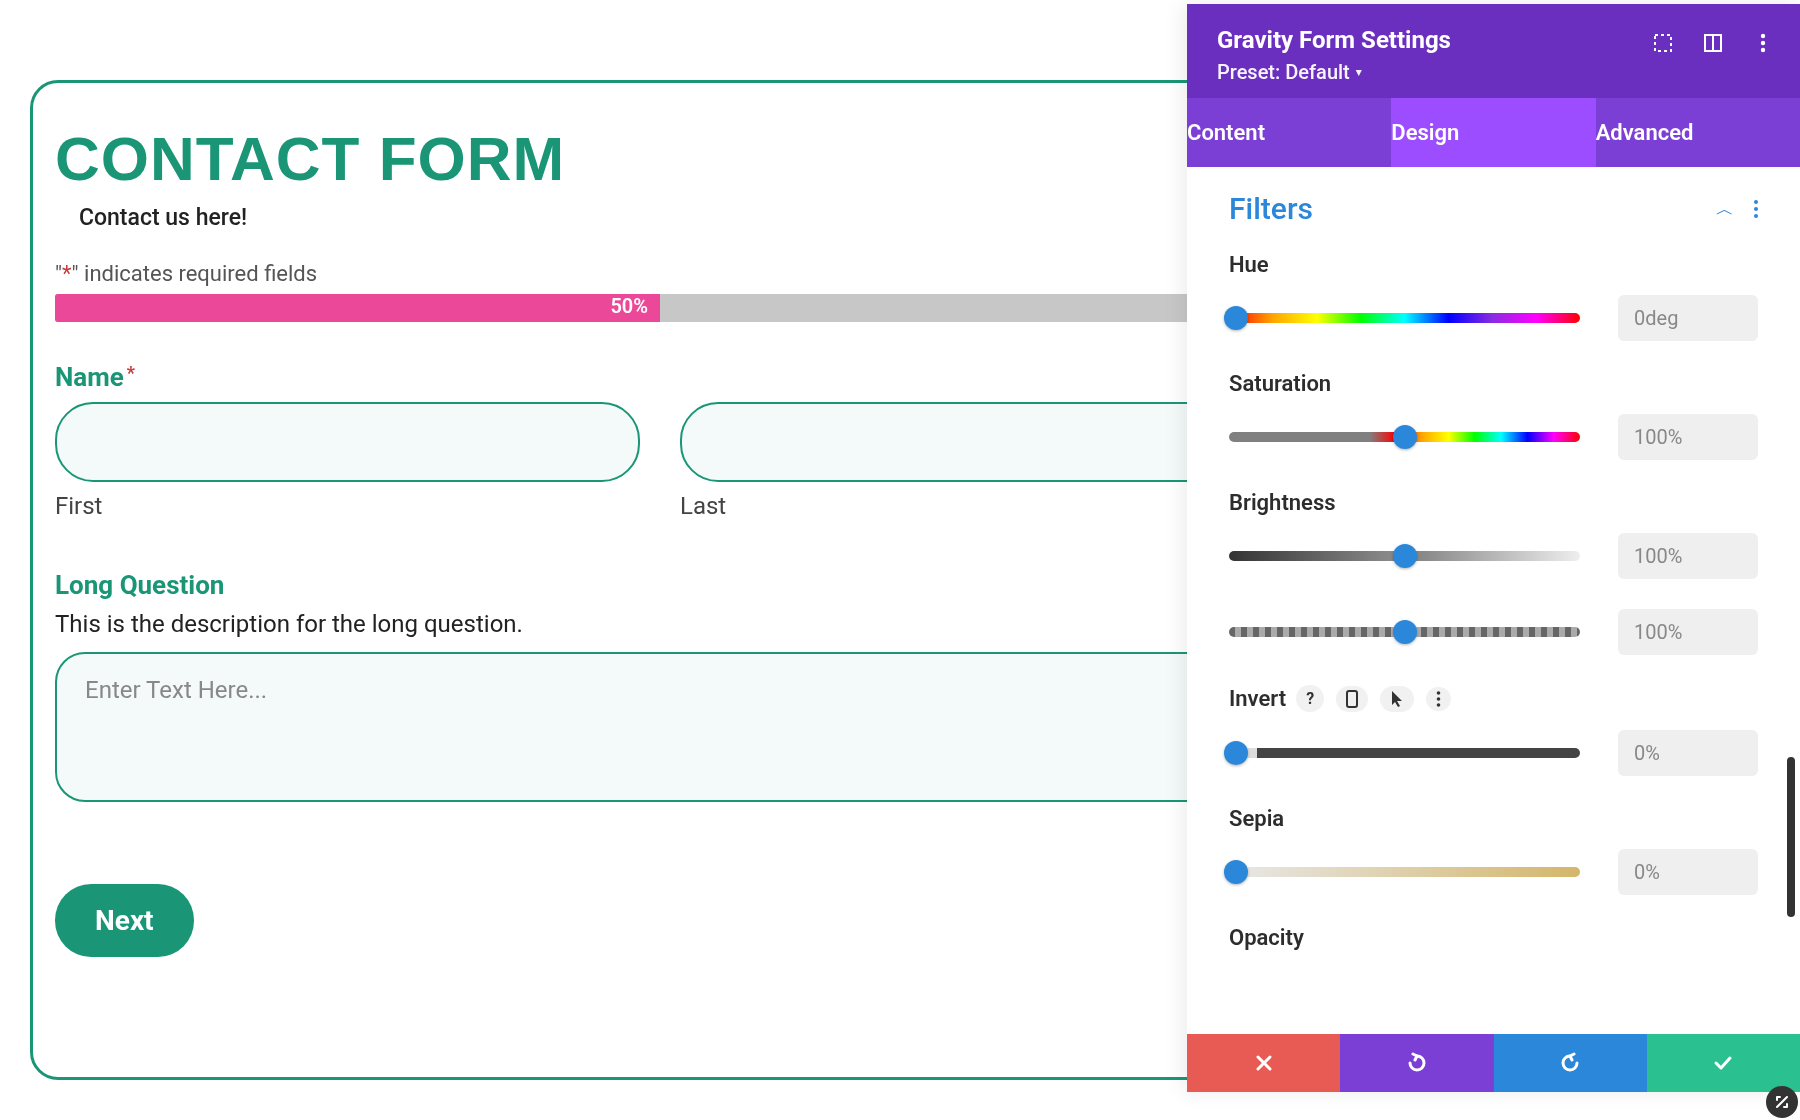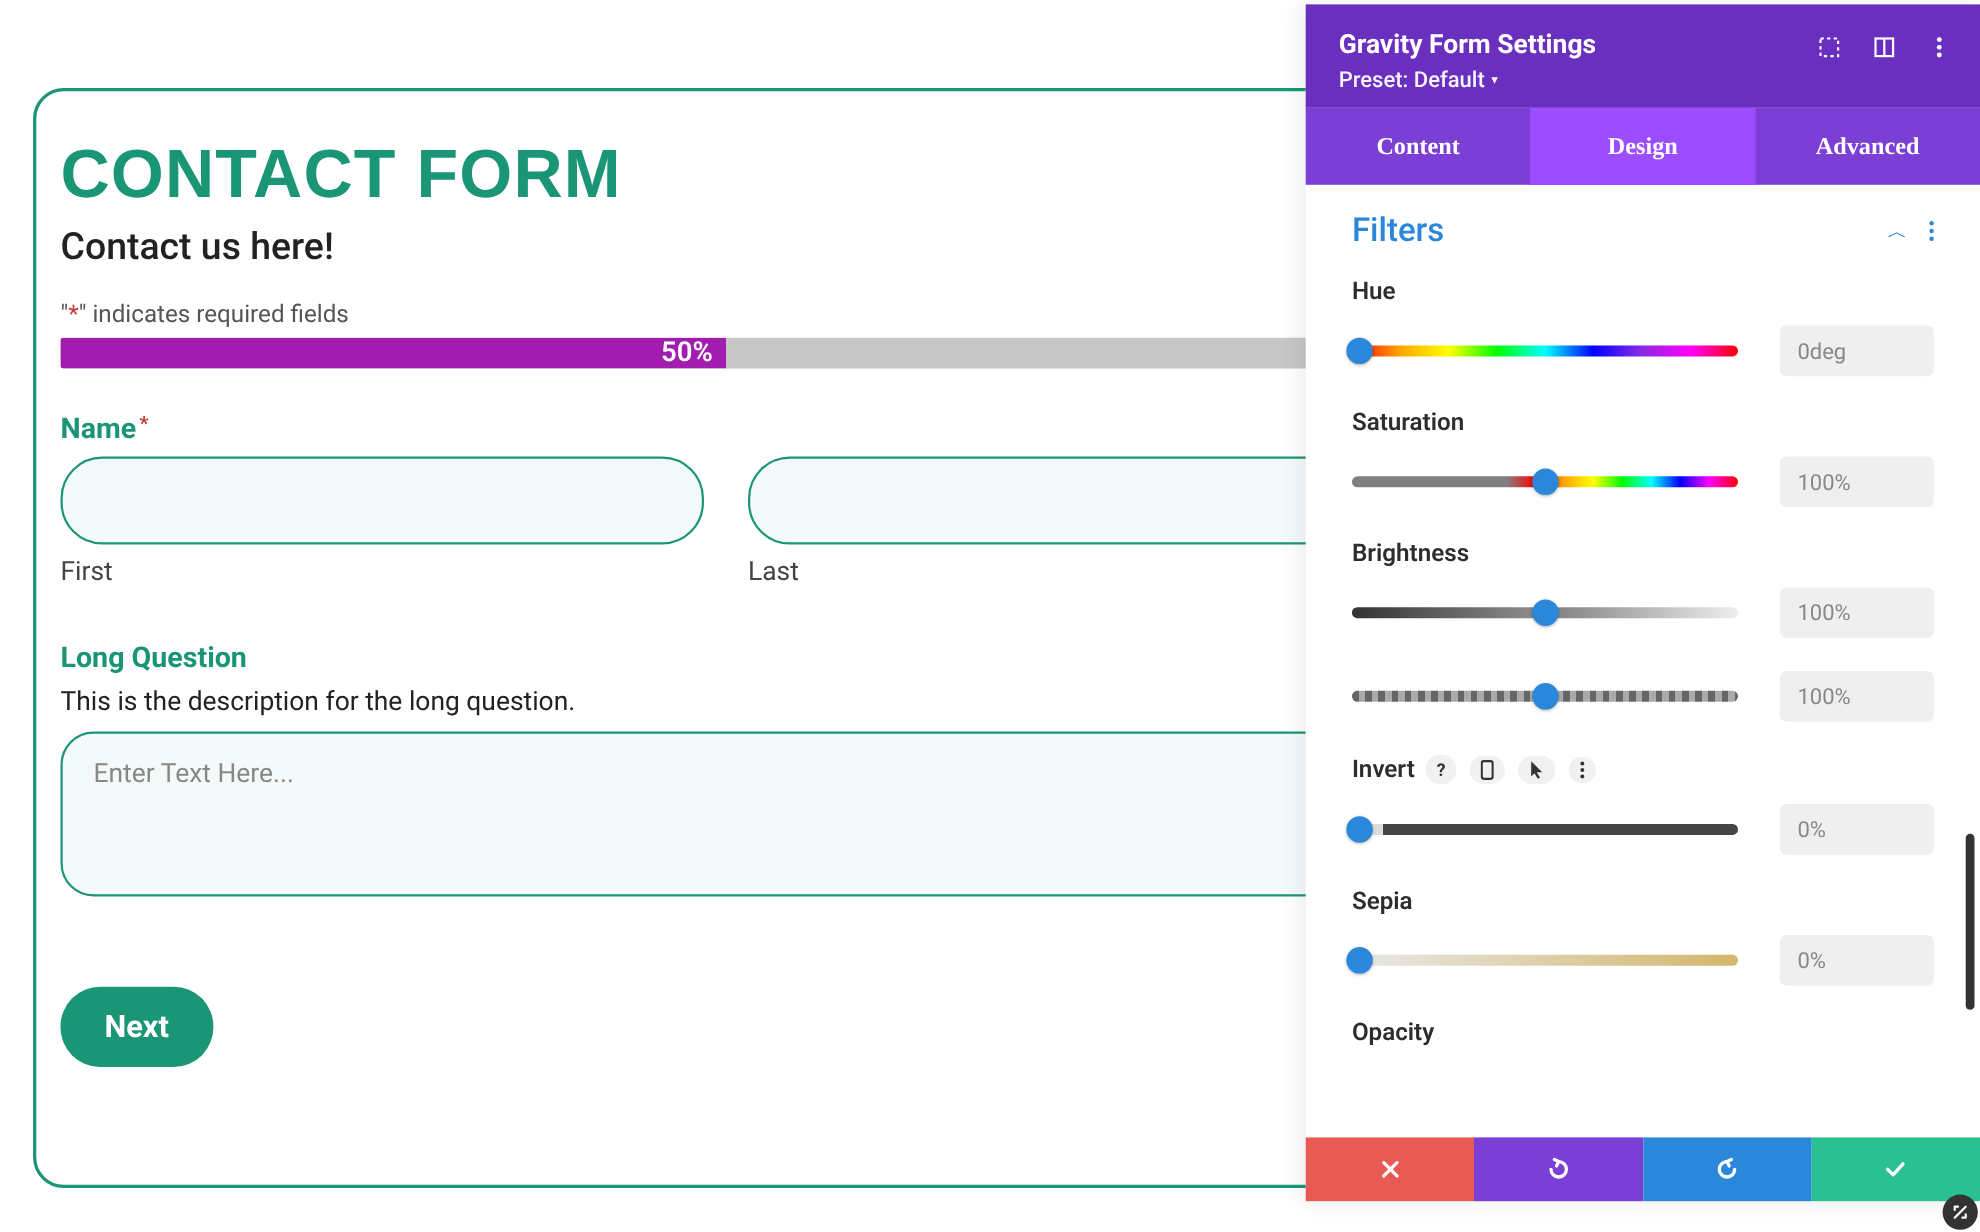--- a/index.html
+++ b/index.html
@@ -19,24 +19,25 @@
   }
   .form-title {
     font-size: 62px;
     font-weight: 800;
     color: #1a9677;
     letter-spacing: 1px;
     margin-bottom: 10px;
     font-family: "Segoe UI", Arial, sans-serif;
   }
   .form-subtitle {
-    font-size: 34px;
+    font-size: 23px;
     font-weight: 500;
     color: #222;
     margin-bottom: 30px;
+    margin-left: 24px;
   }
   .required-note {
     font-size: 22px;
     color: #555;
     margin-bottom: 8px;
   }
   .required-note .ast { color: #c43d3d; }
   .step-note {
     font-size: 22px;
     color: #555;
@@ -46,27 +47,27 @@
   .progress-wrap {
     width: 100%;
     height: 28px;
     background: #c7c7c7;
     border-radius: 3px;
     overflow: hidden;
     margin-bottom: 40px;
   }
   .progress-fill {
     height: 100%;
-    background: #a21caf;
+    background: #ec4899;
     display: flex;
-    align-items: flex-end;
+    align-items: flex-start;
     justify-content: flex-end;
     padding-right: 12px;
     color: #fff;
-    font-size: 25px;
+    font-size: 20px;
     font-weight: 600;
   }
   .field-label {
     font-size: 26px;
     font-weight: 700;
     color: #1a9677;
     margin-bottom: 10px;
   }
   .field-label .req { color: #c43d3d; font-size: 18px; vertical-align: top; margin-left: 3px; }
   .name-row { display: flex; gap: 40px; margin-bottom: 50px; }
@@ -138,27 +139,25 @@
   .panel-title { font-size: 24px; font-weight: 700; margin-bottom: 6px; }
   .panel-preset { font-size: 20px; font-weight: 500; opacity: 0.95; display: inline-flex; align-items: center; gap: 6px; cursor: pointer; }
   .panel-preset .caret { font-size: 12px; }
   .header-icons { position: absolute; right: 26px; top: 28px; display: flex; gap: 28px; align-items: center; }
   .header-icons .icon { width: 22px; height: 22px; cursor: pointer; display: flex; align-items: center; justify-content: center; }
   .icon svg { display: block; }
 
   .tabs-row { display: flex; background: #7c3fd6; }
   .tab {
     flex: 1;
-    text-align: center;
     padding: 22px 0;
     font-size: 22px;
     font-weight: 600;
     color: #fff;
     cursor: pointer;
-    font-family: Liberation Serif, serif;
   }
   .tab.active { background: #9b4dff; }
 
   .panel-body { flex: 1; overflow: hidden; padding: 24px 42px 0 42px; position: relative; }
 
   .filters-head {
     display: flex;
     align-items: center;
     justify-content: space-between;
     margin-bottom: 26px;

